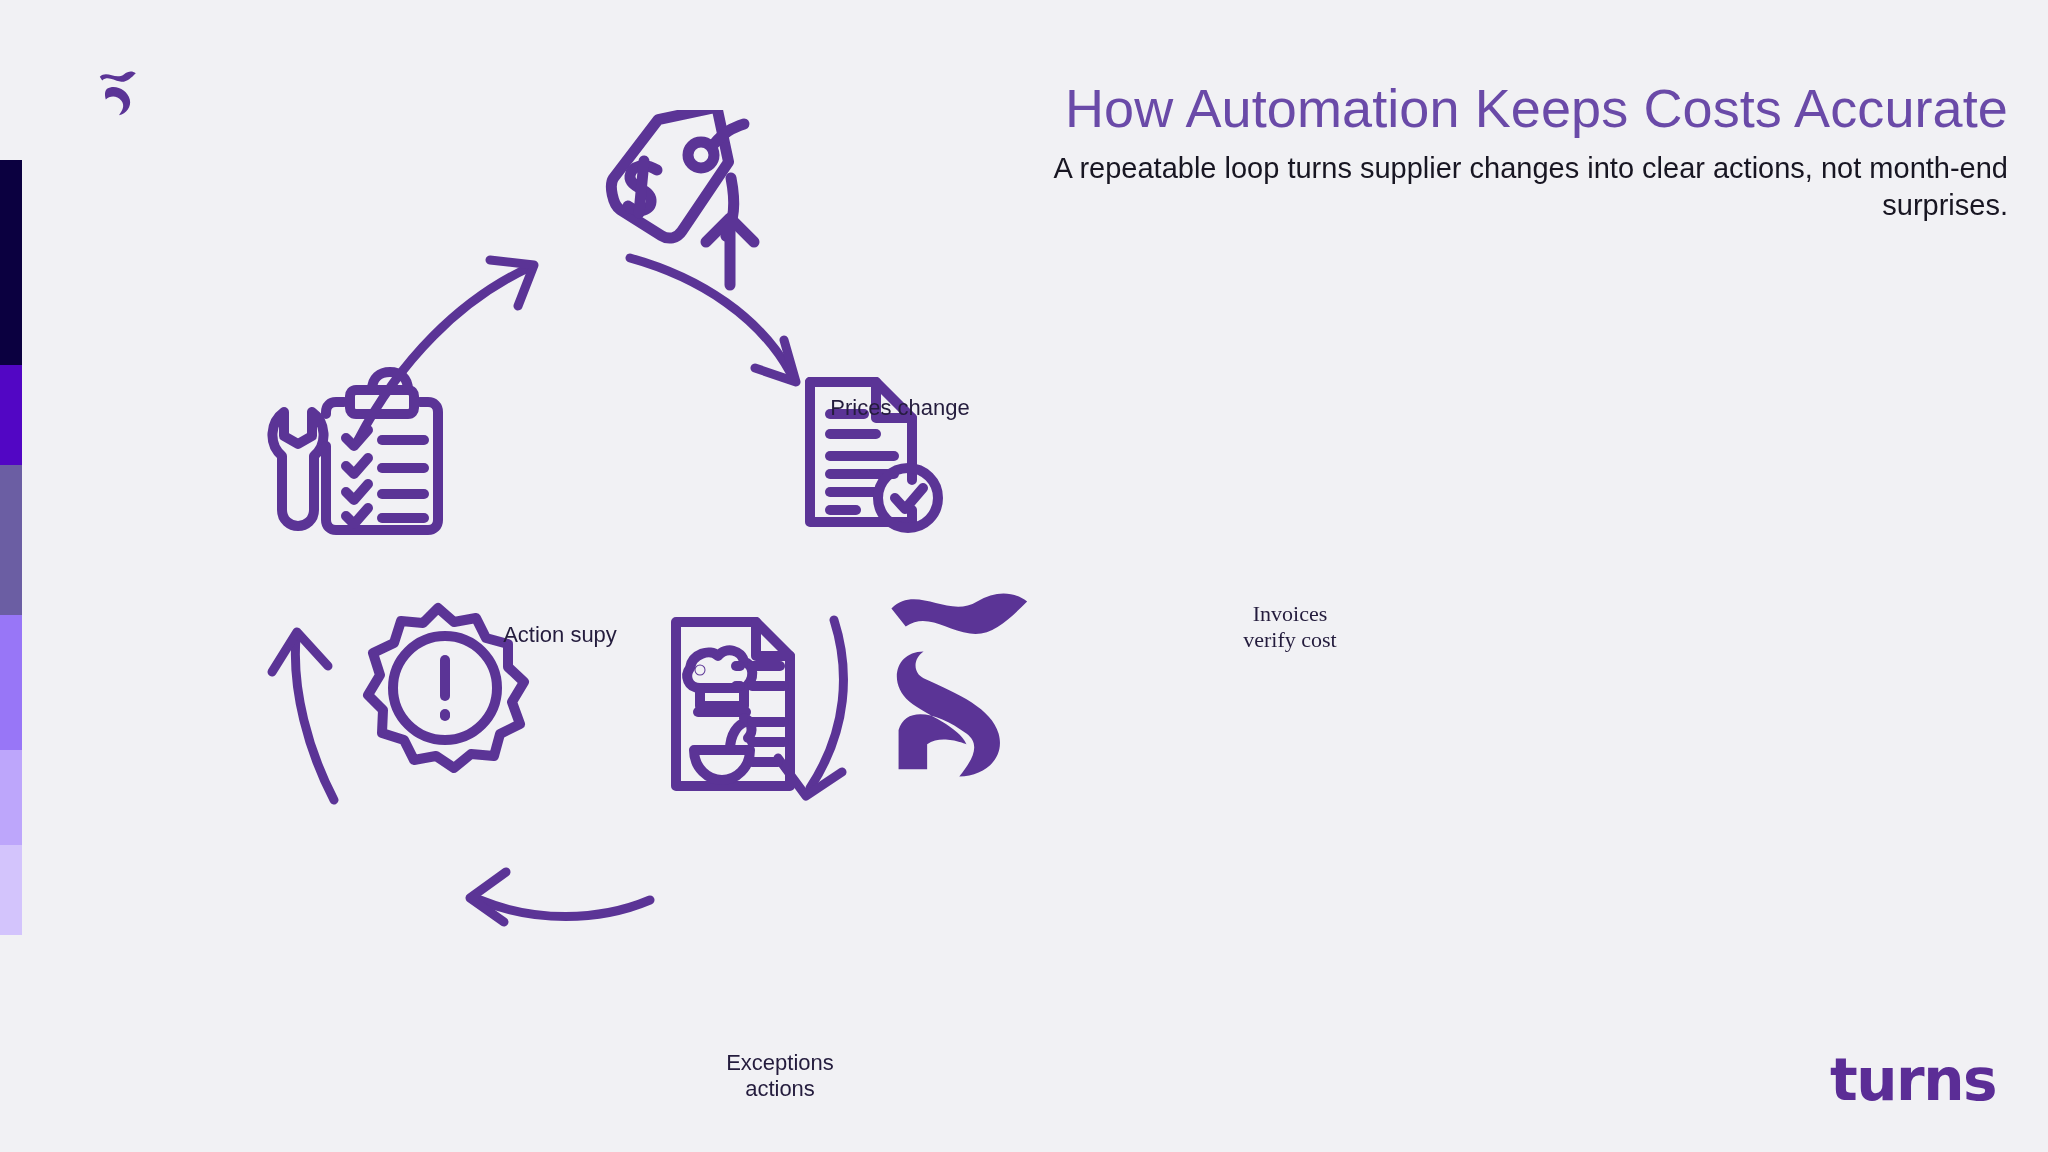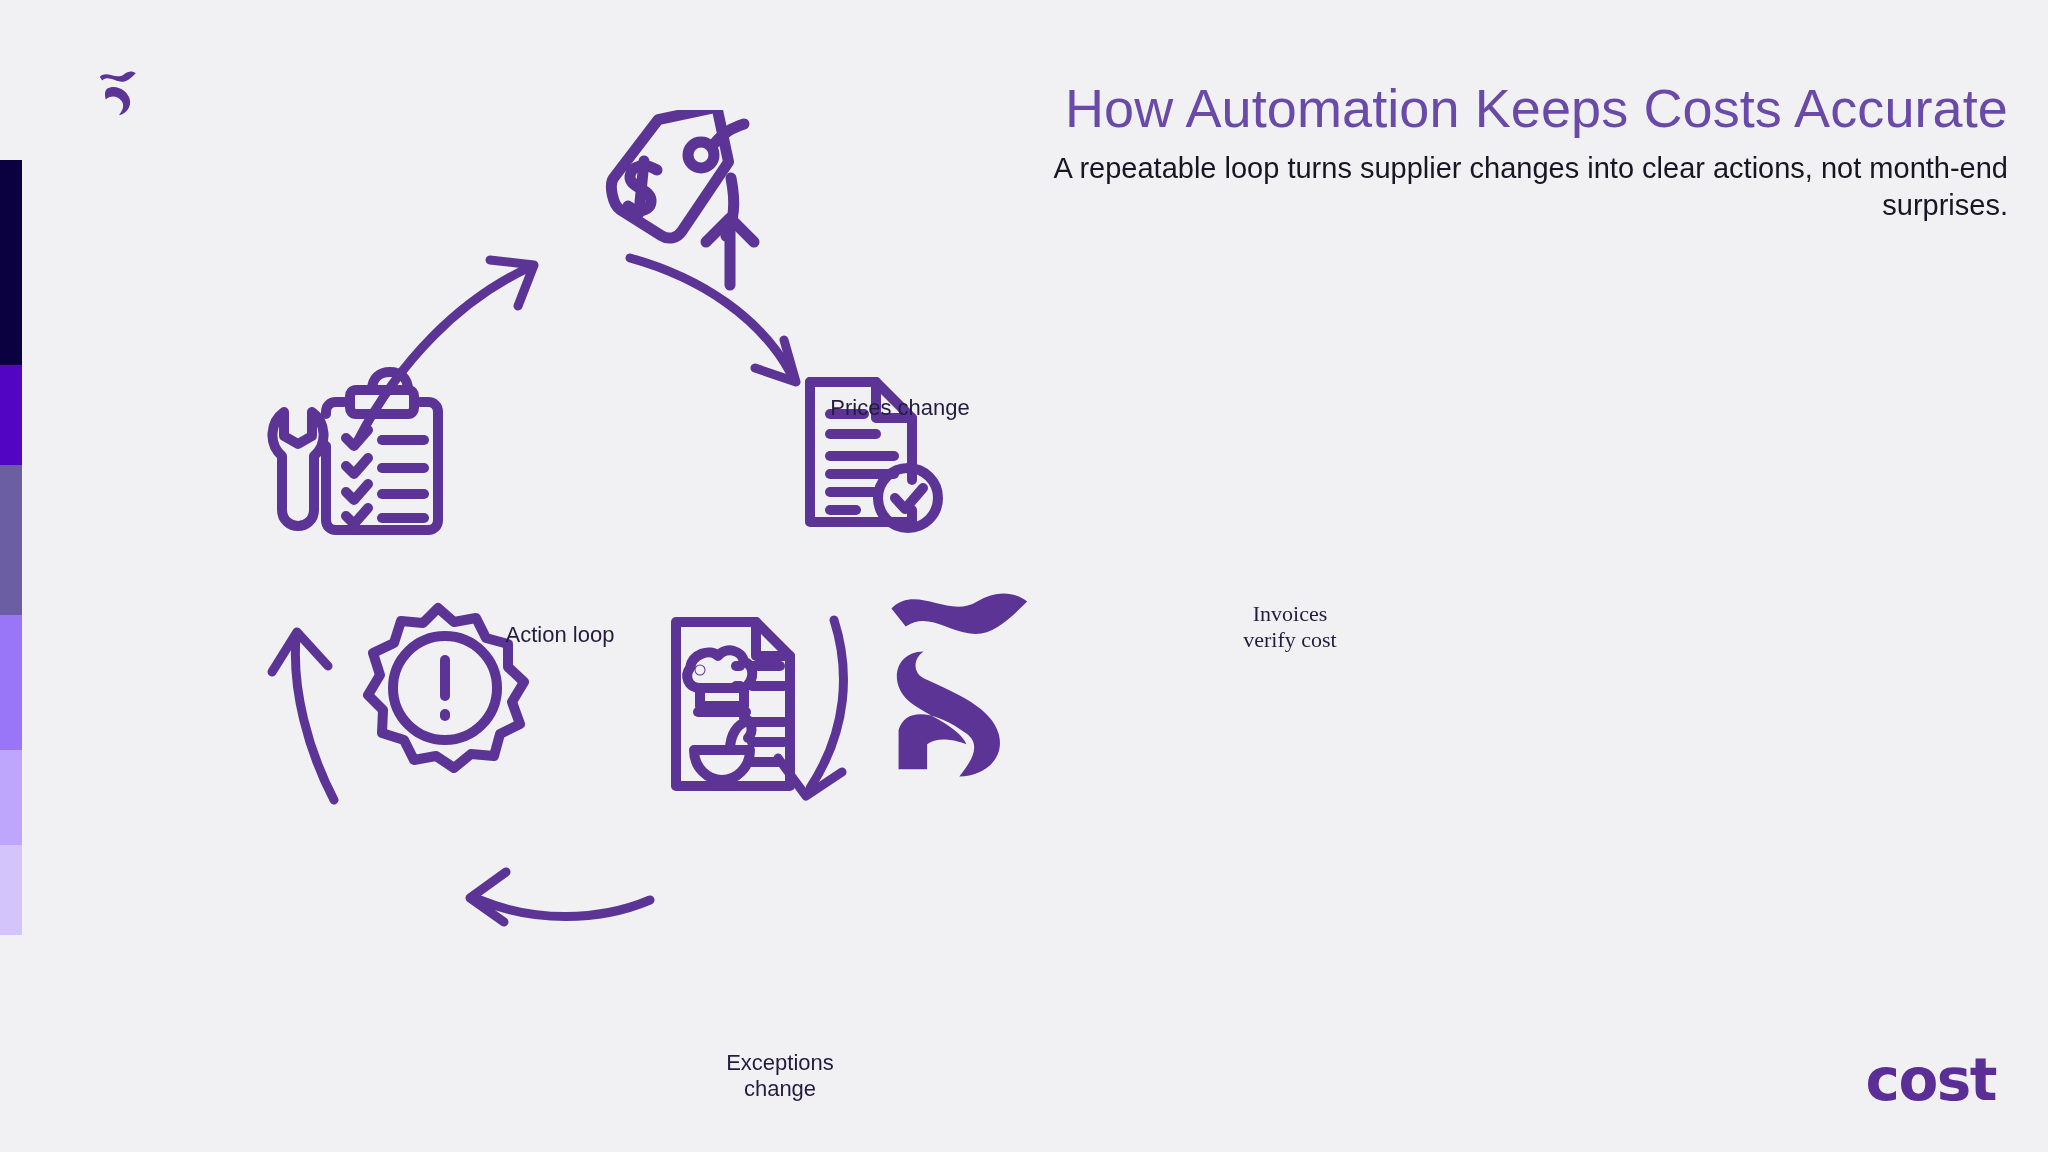--- a/index.html
+++ b/index.html
@@ -176,26 +176,26 @@
         <path d="M132 108 H174"></path>
         <path d="M132 134 H174"></path>
         <path d="M132 158 H174"></path>
       </g>
     </svg>
 
     <div class="node-label lbl-prices">Prices change</div>
     <div class="node-label lbl-invoices">Invoices
 verify cost</div>
     <div class="node-label lbl-exceptions">Exceptions
-change</div>
-    <div class="node-label lbl-action">Action loop</div>
+actions</div>
+    <div class="node-label lbl-action">Action supy</div>
 
     <div class="centerlogo">
       <svg viewBox="0 0 100 112" width="180" height="200" aria-hidden="true">
         <path d="M6 16 C20 2 38 22 54 12 C64 6 74 6 82 12 C72 22 62 32 50 30 C36 28 26 18 14 26 Z" fill="#5b3496"></path>
         <path d="M24 40 C18 44 18 52 24 55 C44 64 62 72 66 86 C70 100 58 110 44 110 C52 100 56 92 48 86 C32 74 14 70 10 84 L10 106 L26 106 L26 92 C34 86 48 92 48 92 C44 82 26 76 16 68 C4 58 8 40 24 40 Z" fill="#5b3496"></path>
       </svg>
     </div>
   </div>
 
-  <div class="wordmark">cost</div>
+  <div class="wordmark">turns</div>
 
 </div>
 
 </body></html>

